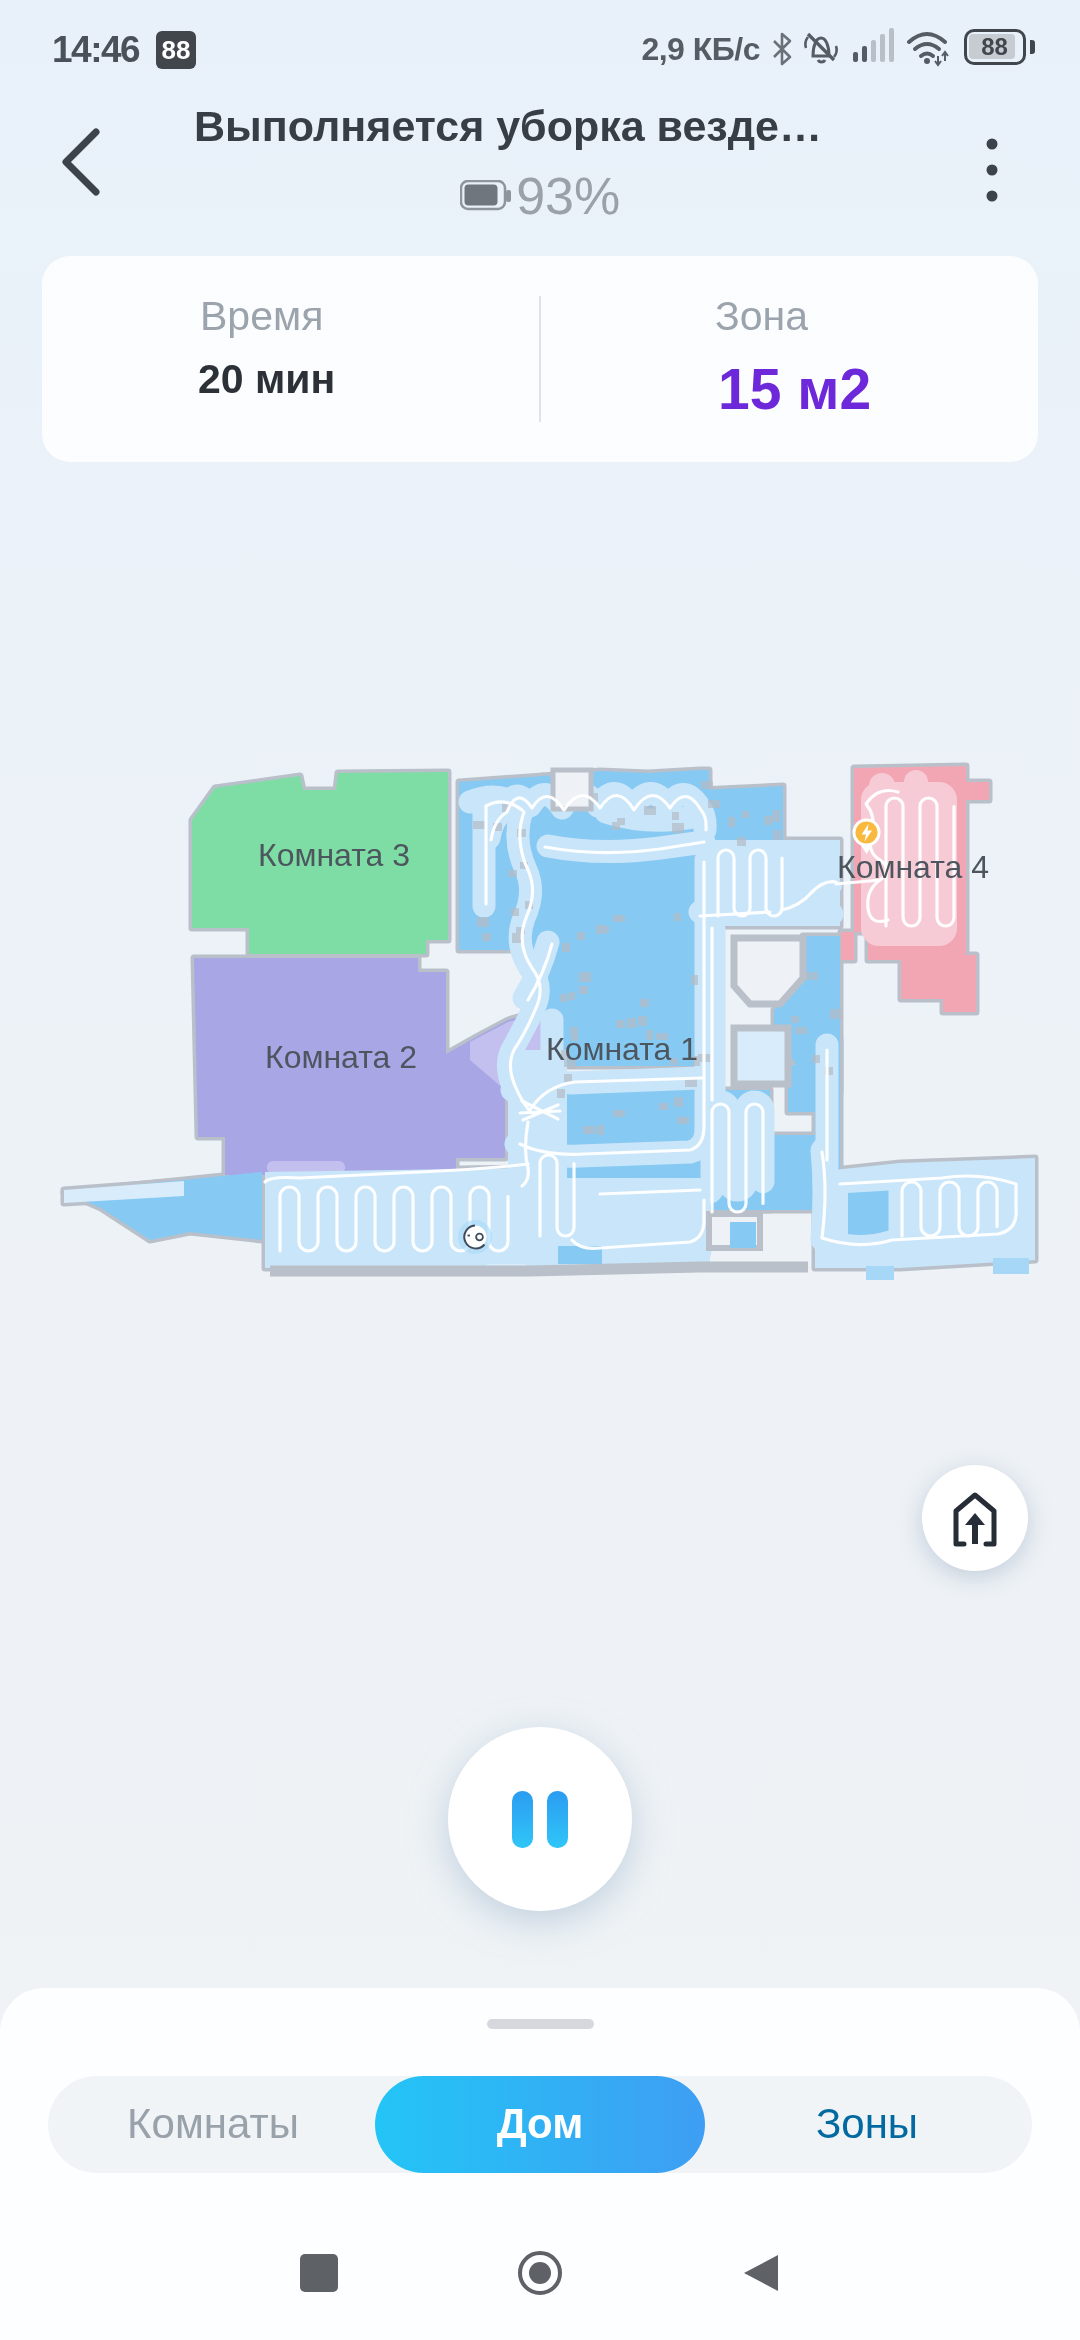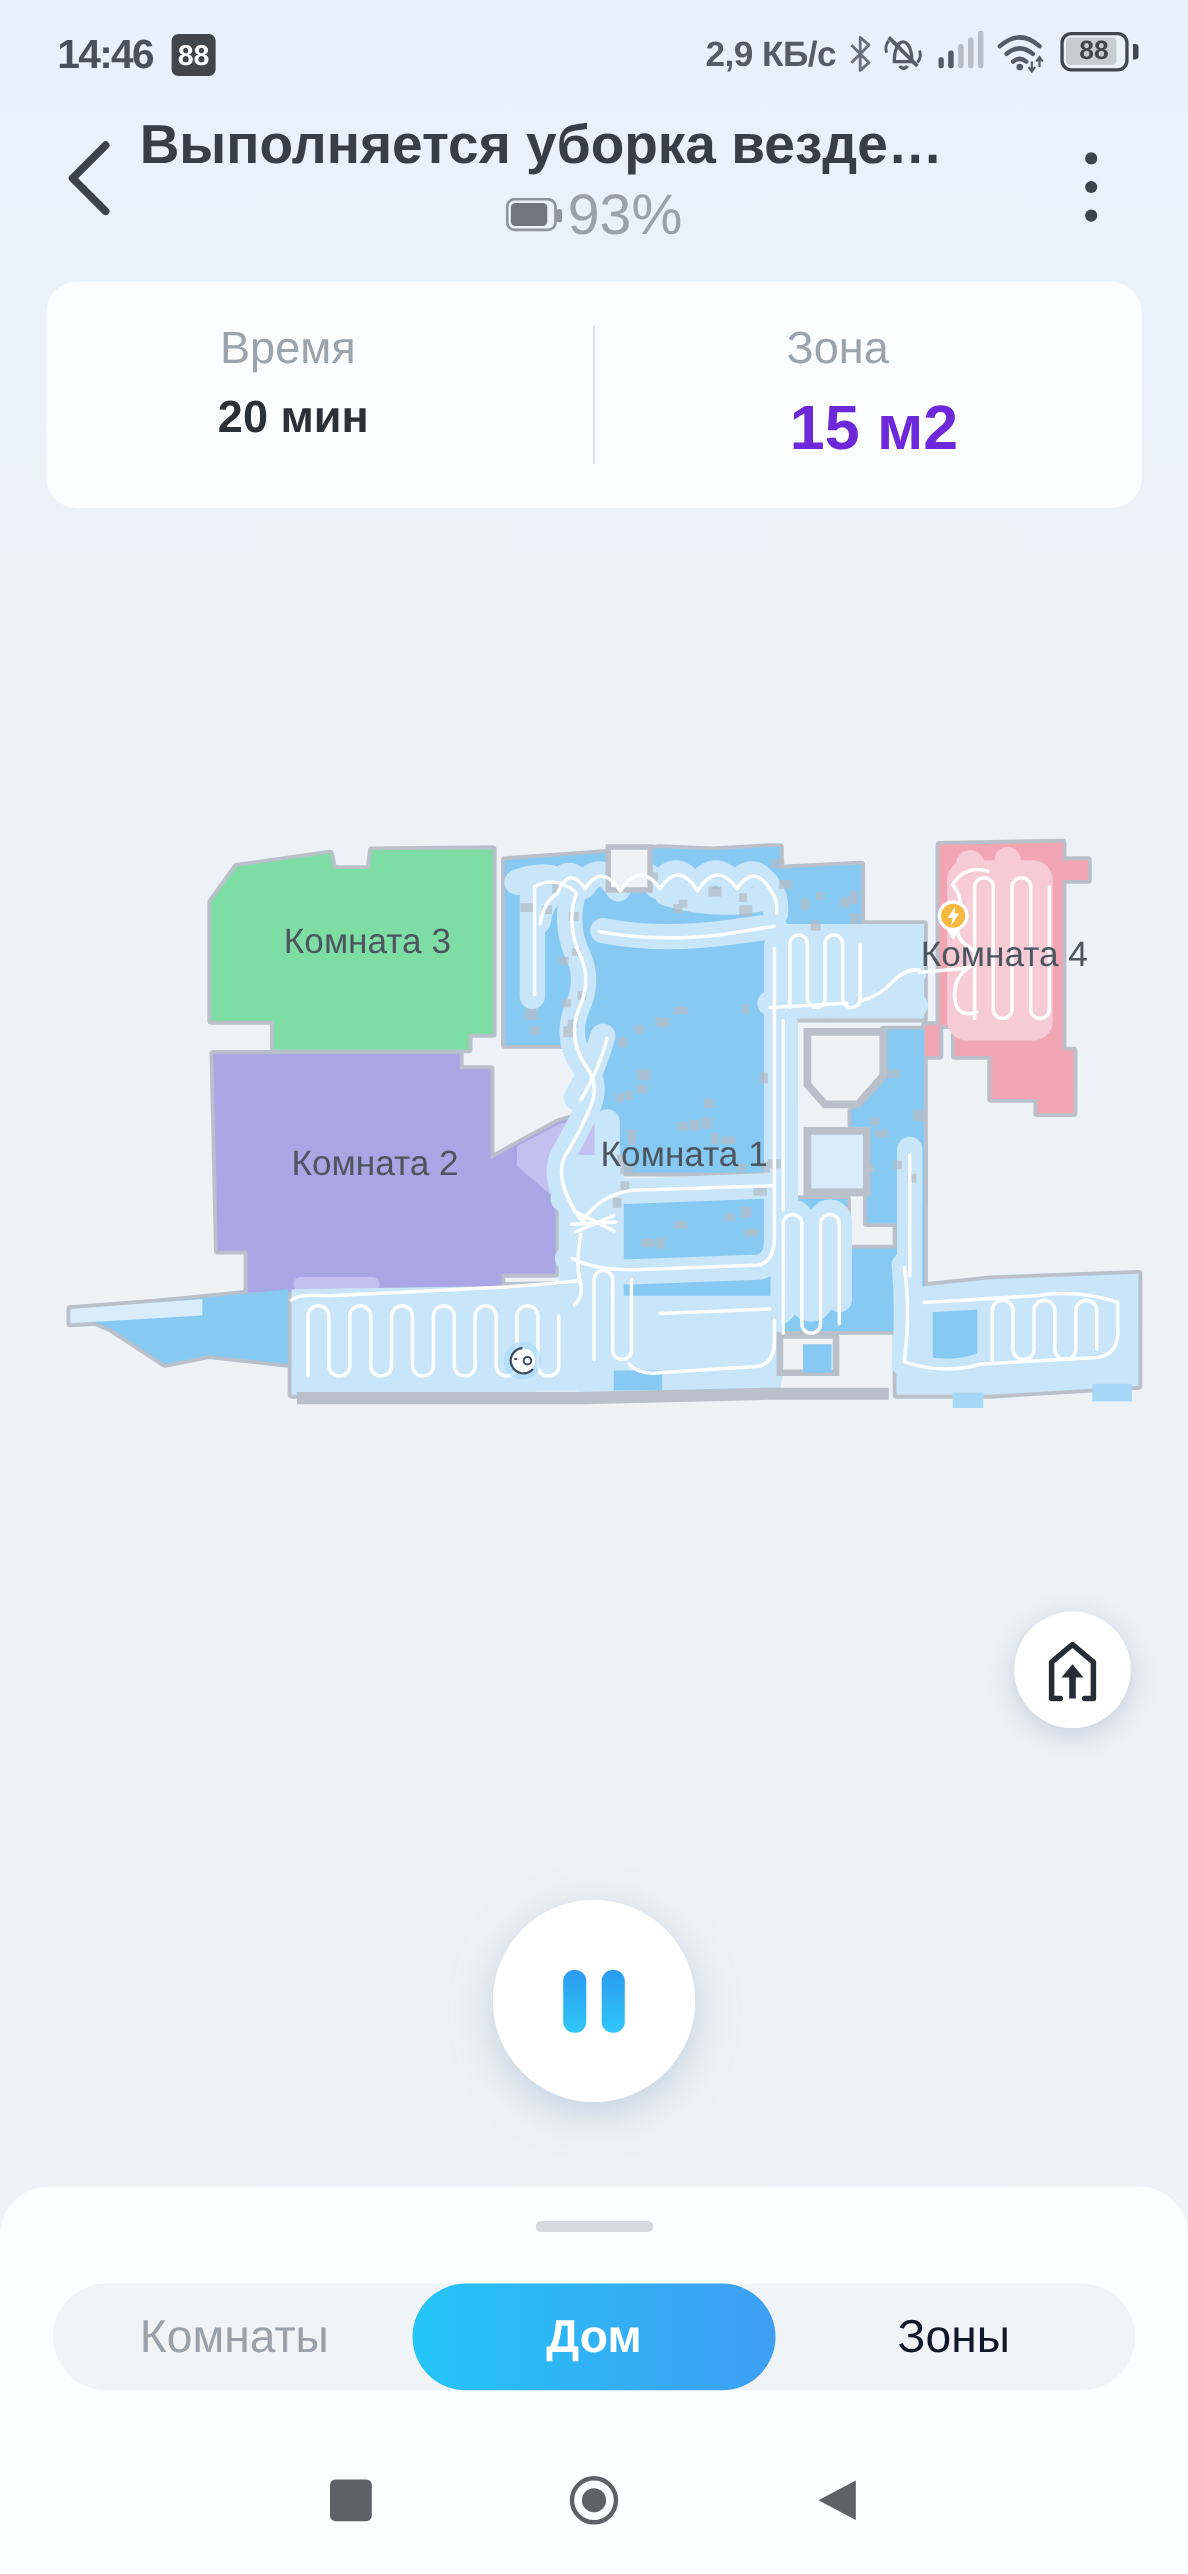--- a/index.html
+++ b/index.html
@@ -51,21 +51,21 @@
   </div>
   <div class="abs" style="left:1030px;top:40px;width:5px;height:14px;background:#41464d;border-radius:0 3px 3px 0;"></div>
 </div>
 
 <div class="abs" style="left:0;top:100px;width:1080px;height:130px;">
 
   <svg class="abs" style="left:58px;top:26px;" width="44" height="72" viewBox="0 0 44 72">
     <path d="M38,6 L8,36 L38,66" stroke="#3c434a" stroke-width="7" fill="none" stroke-linecap="round" stroke-linejoin="round"></path>
   </svg>
 
-  <div class="abs" style="left:0;top:2px;width:984px;text-align:center;font-size:50px;font-weight:700;color:#383e45;">Выполняется уборка везде…</div>
+  <div class="abs" style="left:16px;top:2px;width:984px;text-align:center;font-size:43px;font-weight:700;color:#383e45;">Выполняется уборка везде…</div>
 
   <div class="abs" style="left:0;top:66px;width:1080px;text-align:center;">
     <svg width="52" height="32" viewBox="0 0 52 32" style="vertical-align:middle;">
       <rect x="1" y="1" width="44" height="28" rx="7" fill="none" stroke="#8e959c" stroke-width="2.5"></rect>
       <rect x="4.5" y="4.5" width="33" height="21" rx="4" fill="#6f767e"></rect>
       <rect x="46" y="10" width="5" height="12" rx="2" fill="#8e959c"></rect>
     </svg>
     <span style="font-size:52px;color:#9aa1a9;vertical-align:middle;margin-top:22px;"> 93%</span>
   </div>
 
@@ -345,21 +345,21 @@
 
 <div class="abs" style="left:487px;top:2019px;width:107px;height:10px;border-radius:5px;background:#d5d9de;"></div>
 
 <div class="abs" style="left:48px;top:2076px;width:984px;height:97px;background:#f1f4f7;border-radius:49px;"></div>
 
 <div class="abs" style="left:48px;top:2100px;width:330px;text-align:center;font-size:42px;color:#99a1ab;">Комнаты</div>
 
 <div class="abs" style="left:375px;top:2076px;width:330px;height:97px;border-radius:49px;background:linear-gradient(90deg,#23c5f6,#3e9ef3);"></div>
 <div class="abs" style="left:375px;top:2100px;width:330px;text-align:center;font-size:42px;font-weight:700;color:#ffffff;">Дом</div>
 
-<div class="abs" style="left:702px;top:2100px;width:330px;text-align:center;font-size:42px;color:#0f172a;">Зоны</div>
+<div class="abs" style="left:702px;top:2100px;width:330px;text-align:center;font-size:42px;color:#0369a1;">Зоны</div>
 
 <div class="abs" style="left:300px;top:2254px;width:38px;height:38px;background:#5e6266;border-radius:5px;"></div>
 
 <div class="abs" style="left:518px;top:2251px;width:44px;height:44px;border:4.5px solid #5e6266;border-radius:50%;"></div>
 <div class="abs" style="left:529px;top:2262px;width:22px;height:22px;background:#5e6266;border-radius:50%;"></div>
 
 <svg class="abs" style="left:742px;top:2254px;" width="38" height="38" viewBox="0 0 38 38">
   <path d="M36,1 L36,37 L2,19 Z" fill="#5e6266"></path>
 </svg>
 

